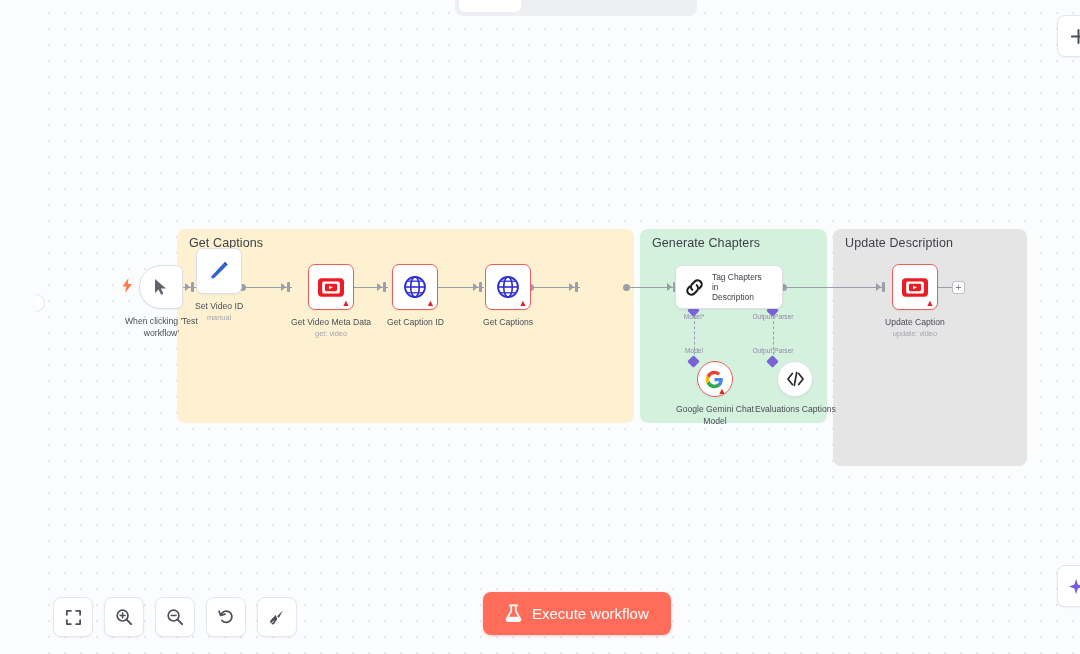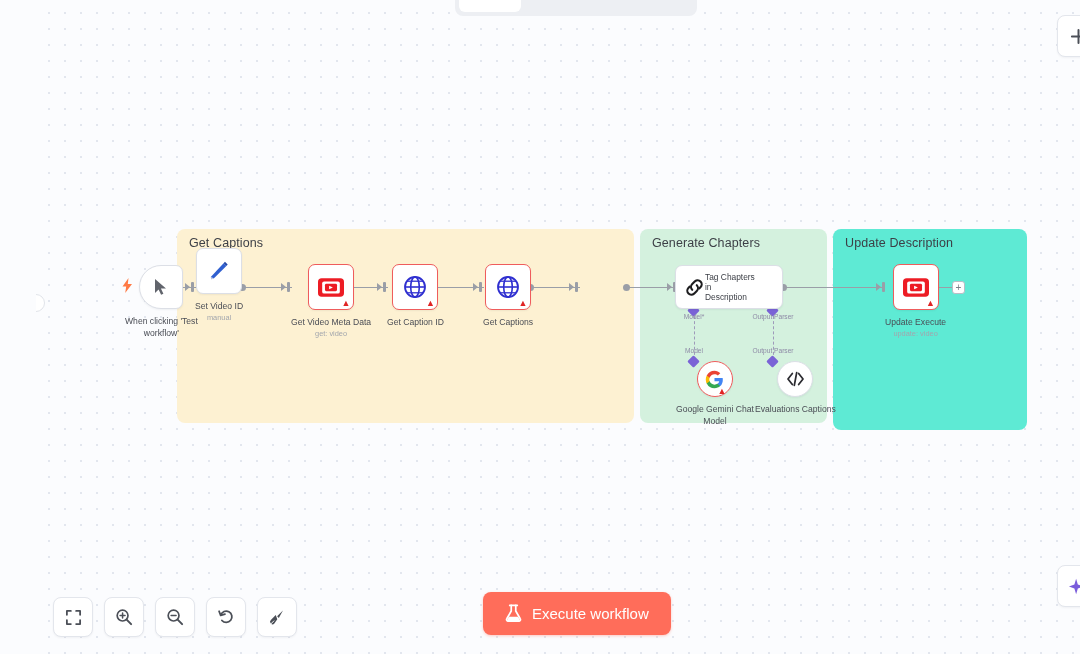--- a/index.html
+++ b/index.html
@@ -75,21 +75,21 @@
   .group {
     position: absolute; border-radius: 8px;
   }
   .group-title {
     position: absolute; left: 12px; top: 7px;
     font-size: 12.5px; color: #3c3f46; font-weight: 400;
     letter-spacing: .1px;
   }
   #group-get-captions      { left: 141px; top: 229px; width: 457px; height: 194px; background: #fdf1d2; }
   #group-generate-chapters { left: 604px; top: 229px; width: 187px; height: 194px; background: #d4f1de; }
-  #group-update-desc       { left: 797px; top: 229px; width: 194px; height: 201px; background: #5eead4; }
+  #group-update-desc       { left: 797px; top: 229px; width: 194px; height: 237px; background: #e5e5e5; }
 
   
   .node {
     position: absolute;
     display: flex; flex-direction: column; align-items: center;
   }
   .node-box {
     position: relative;
     width: 46px; height: 46px;
     background: #ffffff;
@@ -121,21 +121,21 @@
   .bolt {
     position: absolute; left: -18px; top: 12px;
     color: #ff7a45; font-size: 14px; line-height: 1;
   }
 
   
   #node-tag-chapters .node-box {
     width: 108px; height: 44px;
     border-radius: 7px;
     justify-content: flex-start;
-    padding: 0 8px; 
+    padding: 0 8px; gap: 7px;
   }
   .wide-node-text {
     font-size: 8.4px; color: #3b3e45; line-height: 1.22;
     text-align: left; white-space: normal; width: 56px;
   }
 
   
   .node-circle {
     position: relative; width: 36px; height: 36px; border-radius: 50%;
     background: #ffffff; border: 1px solid #dcdfe6;
@@ -372,21 +372,21 @@
   <div class="node" id="node-update-chapters" style="left:849px; top:264px;">
     <div class="node-box err">
       <svg width="26" height="19" viewBox="0 0 28 20">
         <rect x="0" y="0" width="28" height="20" rx="4" fill="#ed1c24"></rect>
         <rect x="4.5" y="3.5" width="19" height="13" rx="2" fill="#ffffff"></rect>
         <rect x="7.5" y="6" width="13" height="8" rx="1.5" fill="#ed1c24"></rect>
         <path d="M12 8 L16 10 L12 12 Z" fill="#ffffff"></path>
       </svg>
       <span class="warn-badge">▲</span>
     </div>
-    <div class="node-label">Update Execute</div>
+    <div class="node-label">Update Caption</div>
     <div class="node-sublabel">update: video</div>
   </div>
 
   <div class="sq-btn" id="add-node-btn">
     <svg width="17" height="17" viewBox="0 0 18 18">
       <path d="M9 2 V16 M2 9 H16" stroke="#4b4f57" stroke-width="2.1" stroke-linecap="round"></path>
     </svg>
   </div>
 
   <div class="sq-btn" id="ai-assistant-btn">

